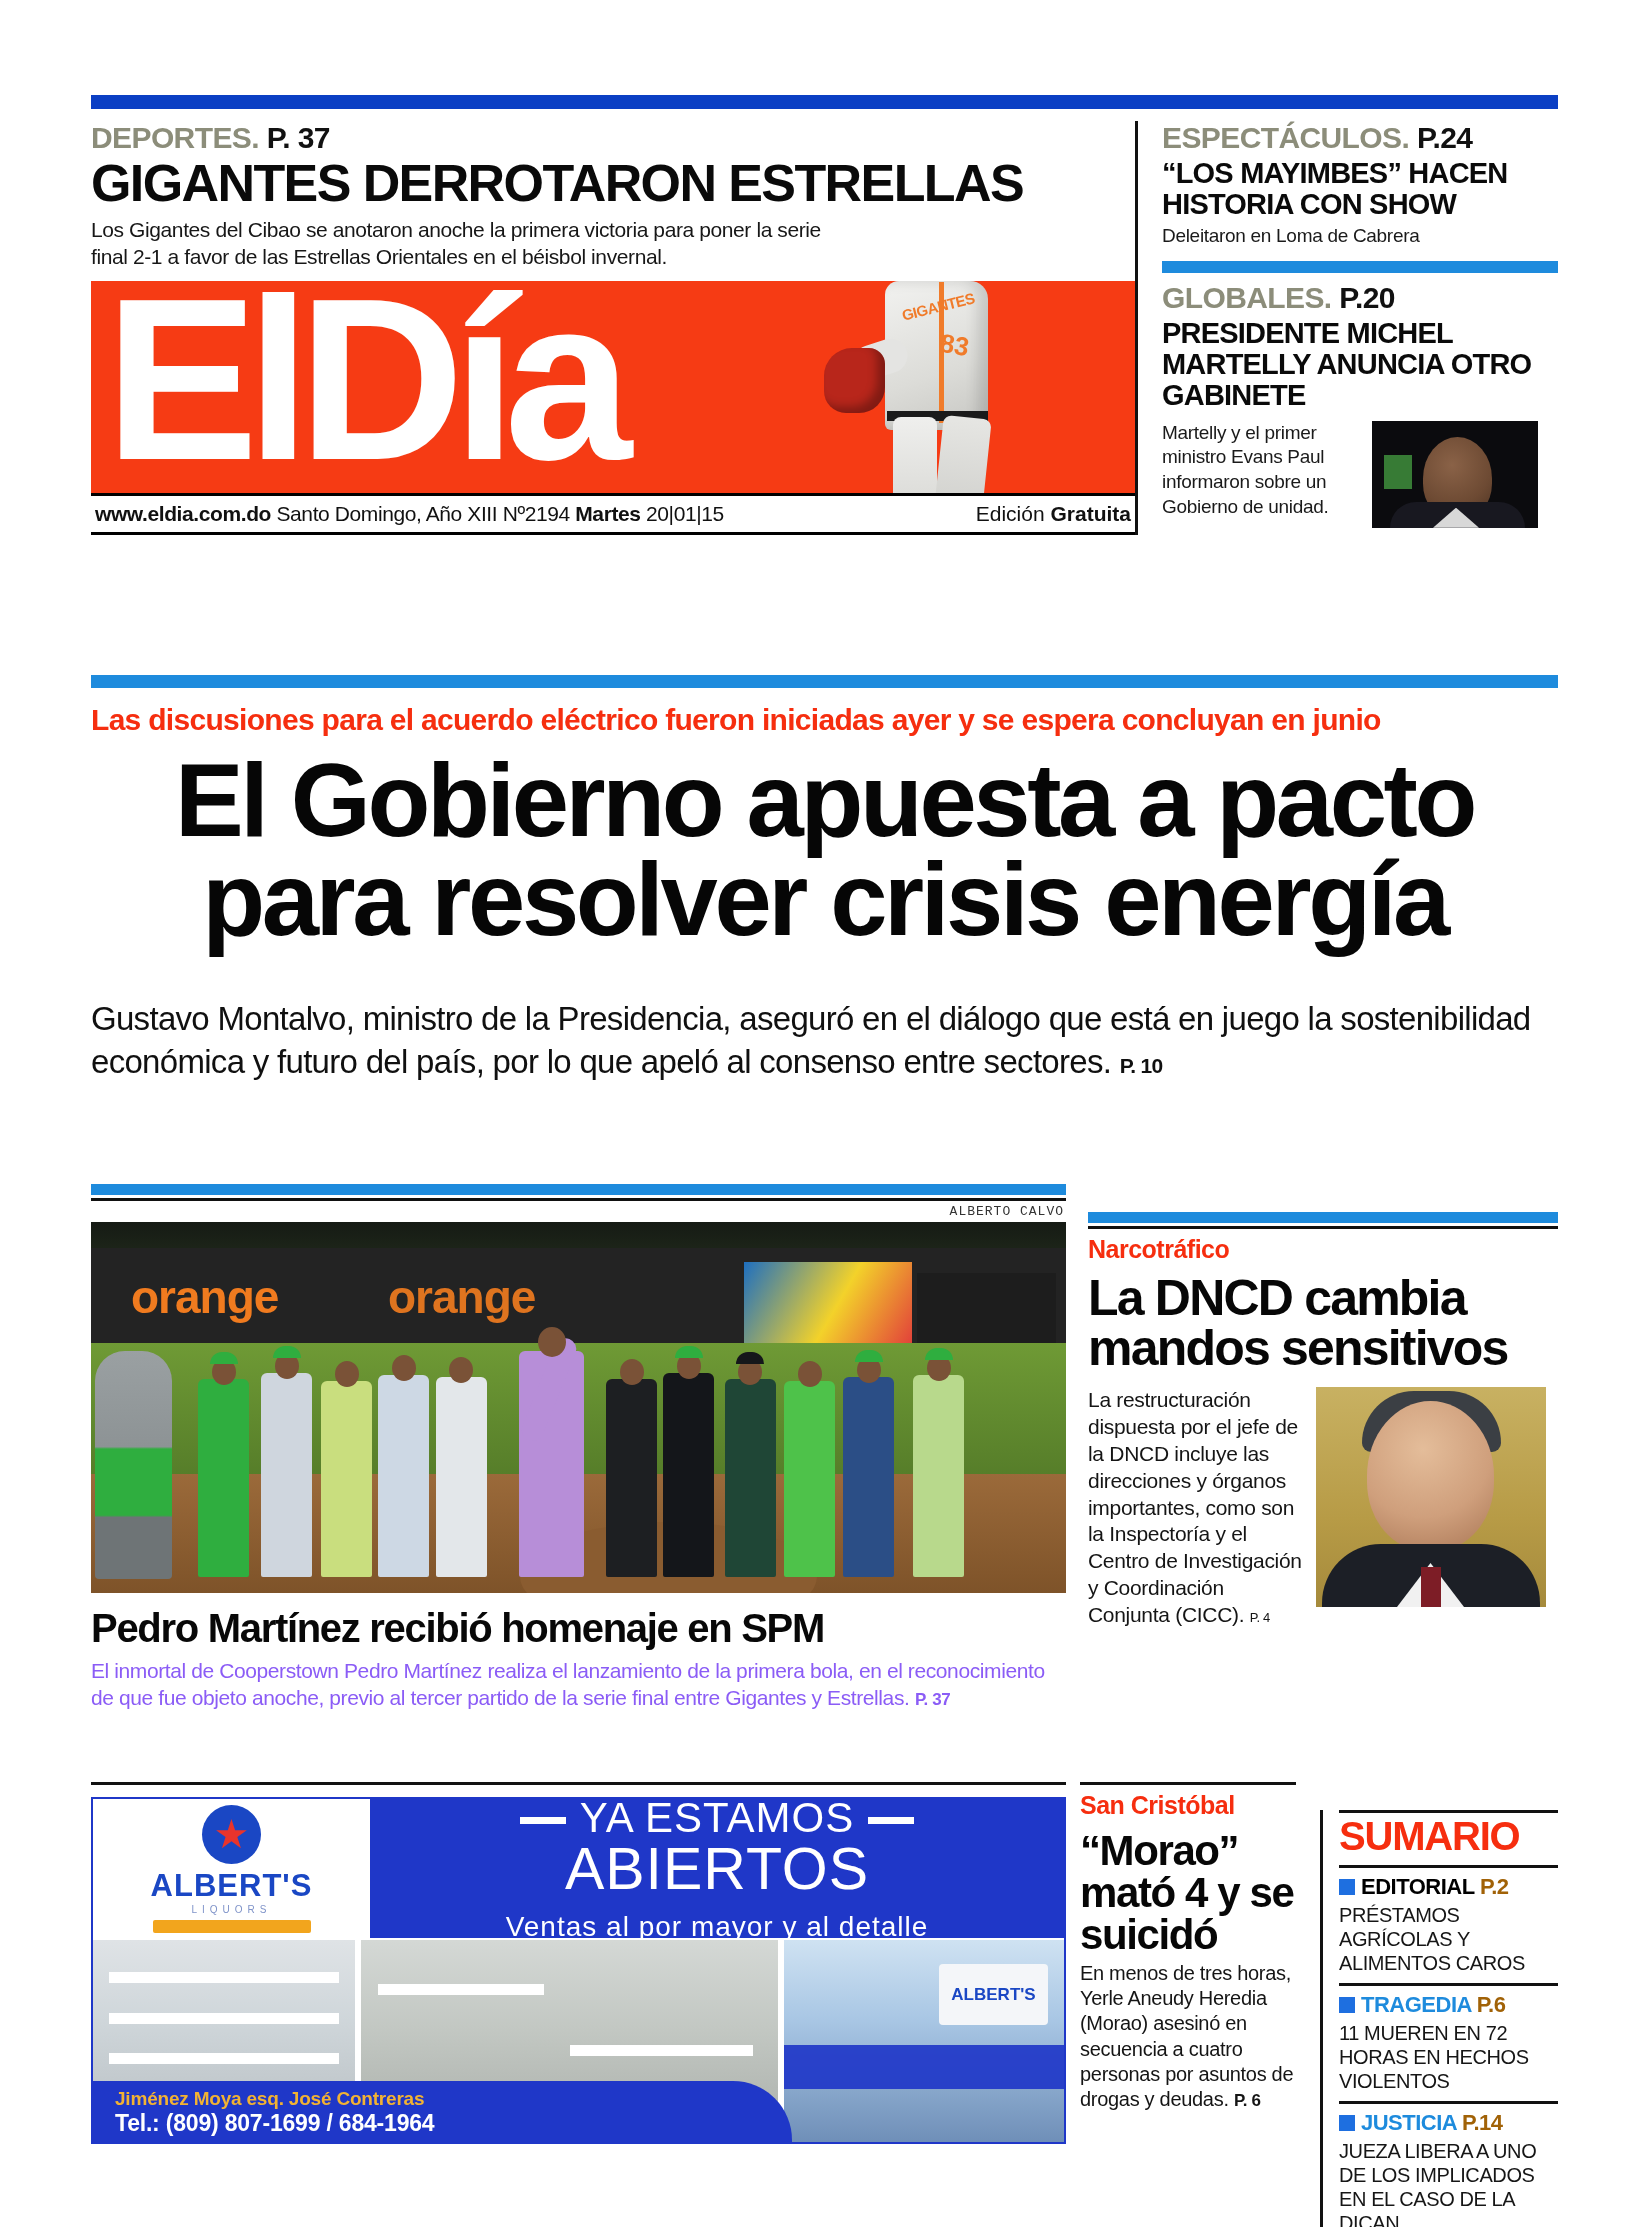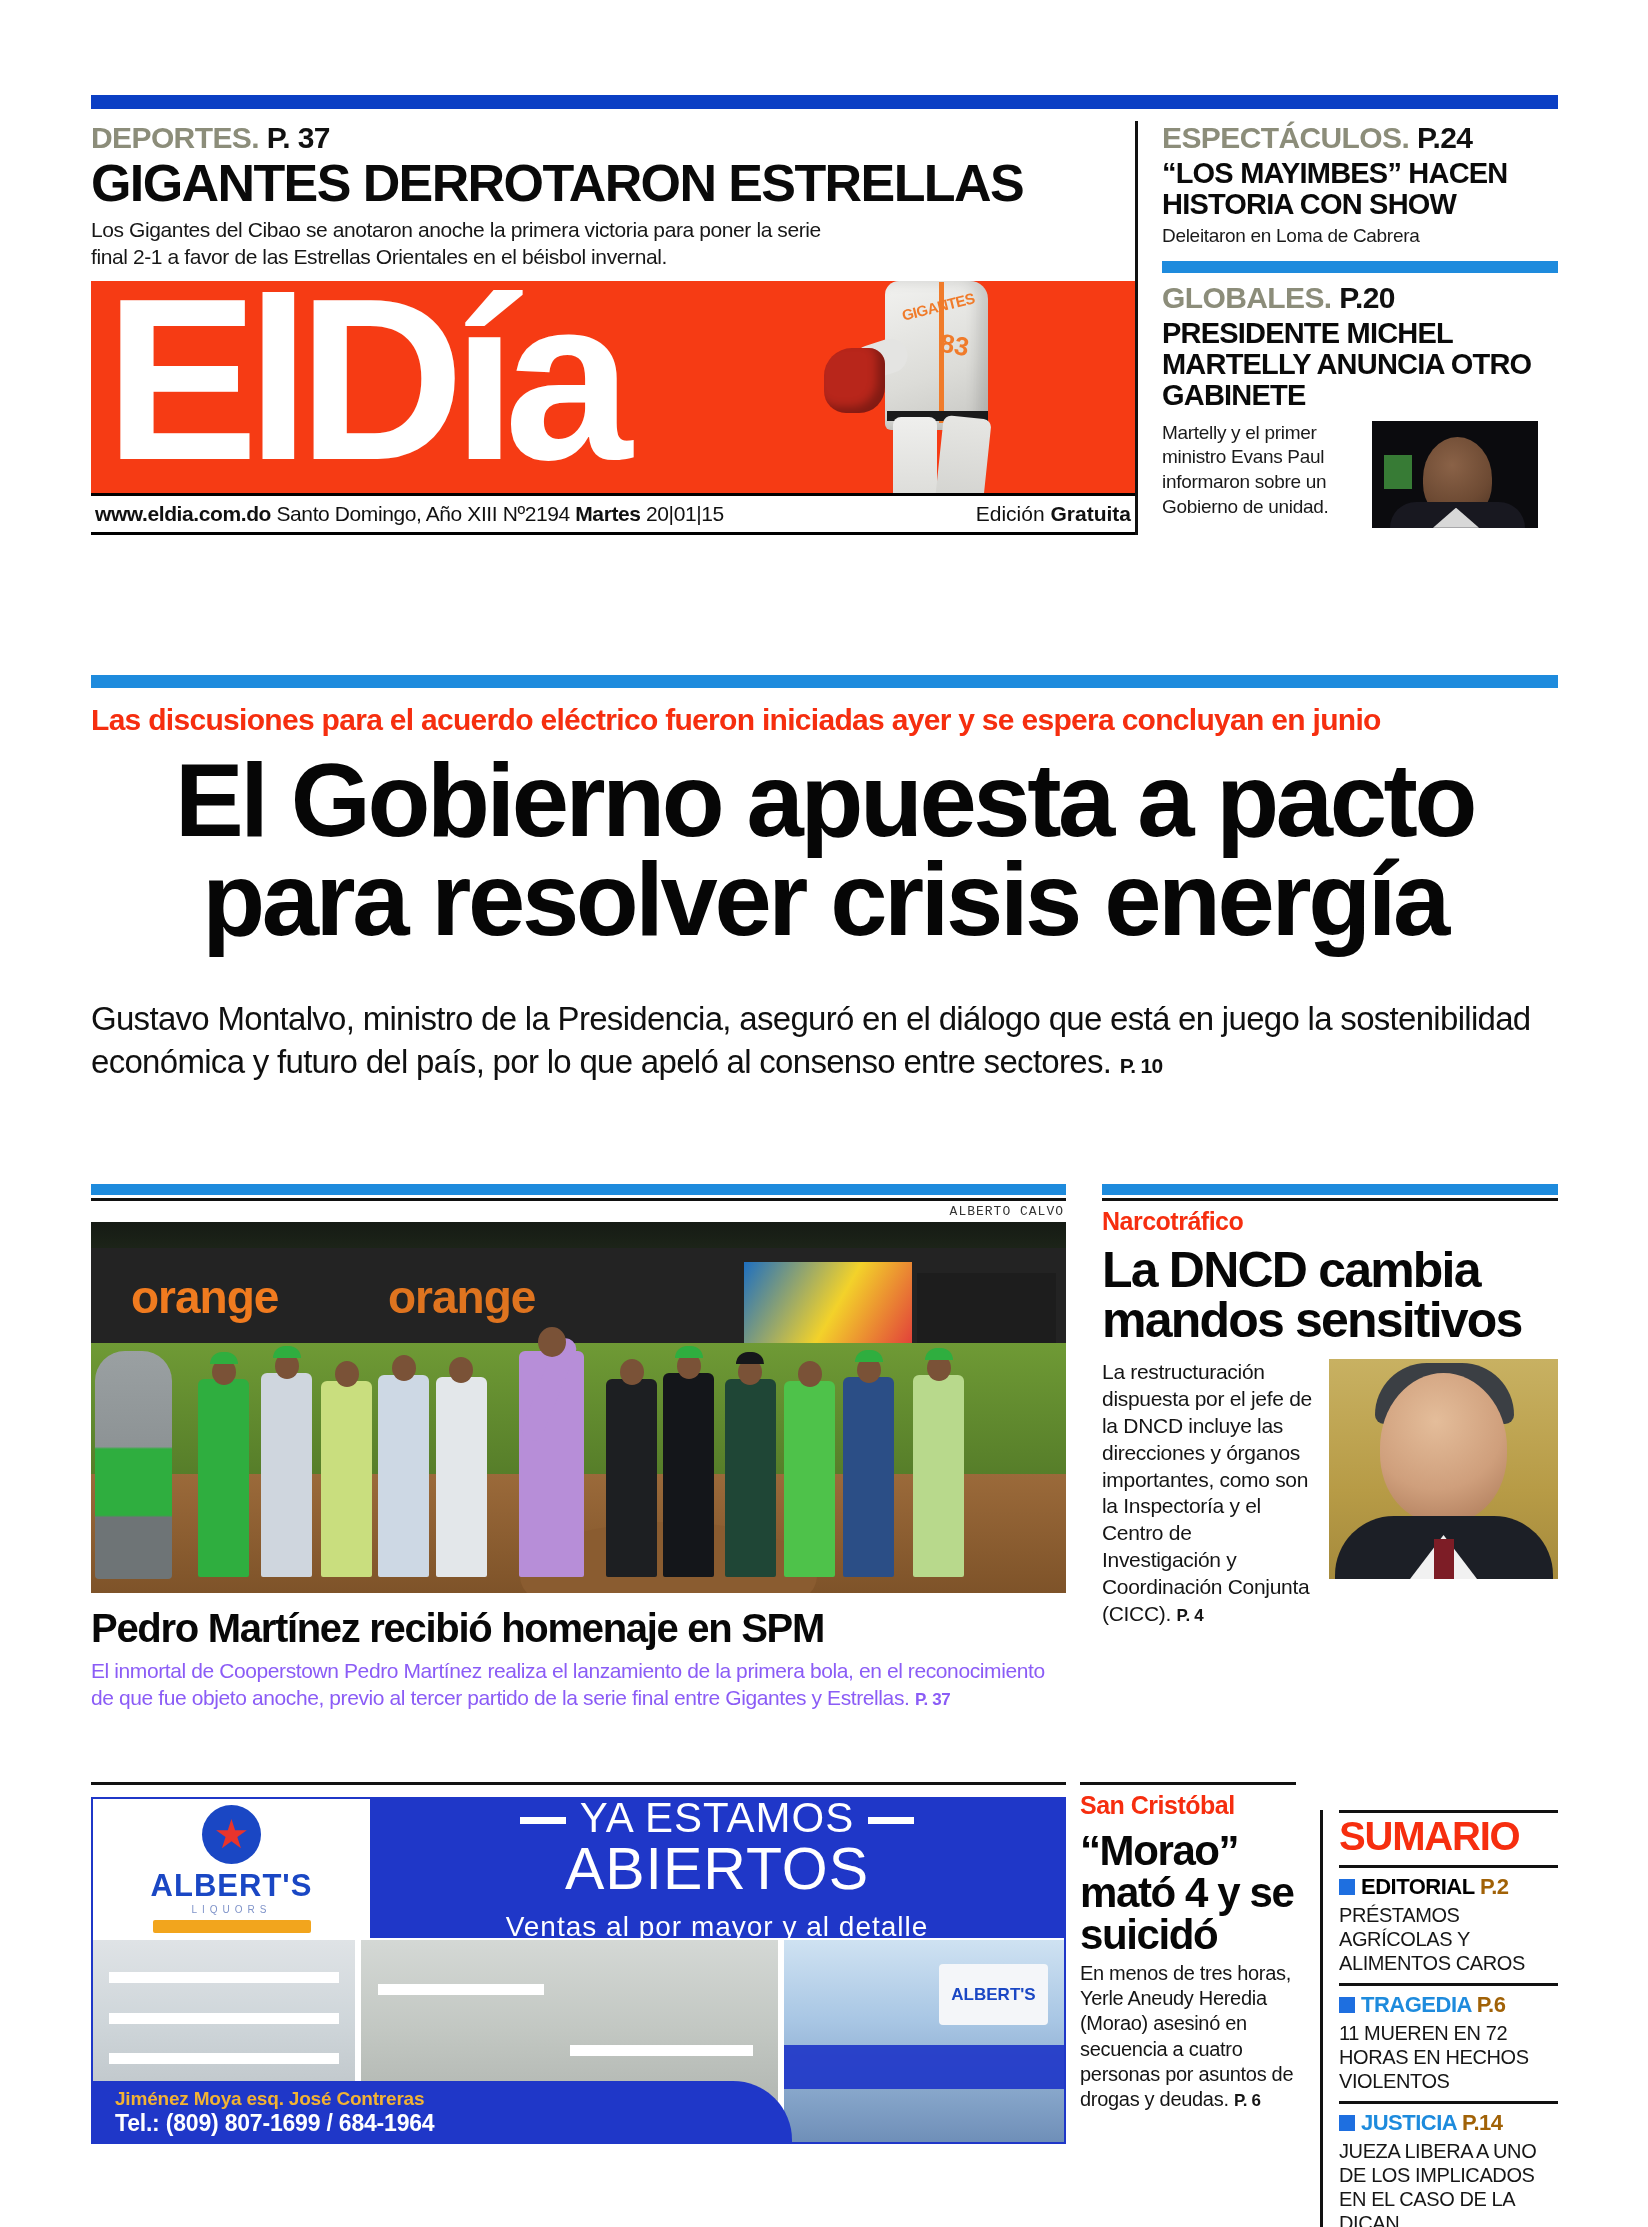--- a/index.html
+++ b/index.html
@@ -119,21 +119,21 @@
   }
   .lead-deck {
     margin-top:48px; font-size:33px; line-height:1.30; color:#101010;
     letter-spacing:-0.7px; font-stretch:condensed;
   }
   .lead-deck .pg { font-size:21px; font-weight:800; }
 
   
   .mid { position:absolute; left:91px; top:1184px; width:1467px; display:flex; }
   .mid-left  { width:975px; }
-  .mid-right { width:492px; padding-left:36px; }
+  .mid-right { width:492px; padding-left:22px;margin-top:28px; }
 
   .thin-blue { height:11px; background:#1e8bdd; }
   .thin-black { height:3px; background:#111; margin-top:3px; }
 
   .credit { text-align:right; font-size:13px; letter-spacing:1px; color:#333;
             font-family:"Liberation Mono", monospace; padding:3px 2px; }
 
   .photo-main { width:100%; height:371px; position:relative; overflow:hidden;
                 background:linear-gradient(180deg,#151a14 0%,#2c3a22 22%,#5d7a34 46%,#8c6139 78%,#7d5530 100%); }
   .pm-wall { position:absolute; left:0; top:26px; width:100%; height:95px; background:#232323; }
@@ -165,21 +165,21 @@
   .cap-body .pg { font-weight:800; font-size:17px; }
 
   
   .sec-label { font-size:25px; font-weight:800; color:#f62e0f; letter-spacing:-0.5px;
                font-stretch:condensed; margin-top:6px; }
   .dncd-head { font-size:50px; font-weight:800; color:#070707; line-height:1.0;
                letter-spacing:-1.8px; margin-top:9px; font-stretch:condensed; }
   .dncd-flow { display:flex; gap:14px; margin-top:14px; }
   .dncd-text { width:214px; font-size:21px; line-height:1.28; color:#151515;
                letter-spacing:-0.3px; font-stretch:condensed; }
-  .dncd-text .pg { font-weight:700; font-size:17px;text-align:right; }
+  .dncd-text .pg { font-weight:400; font-size:13px;text-align:right; }
   .dncd-photo { width:230px; height:220px; position:relative; overflow:hidden;
                 background:linear-gradient(180deg,#c8b162 0%,#b79b46 60%,#a58a3c 100%); }
   .d-head { position:absolute; left:51px; top:14px; width:127px; height:150px;
             background:radial-gradient(circle at 44% 32%, #e4bd9a 0%, #cf9f7c 55%, #a87554 100%);
             border-radius:50% 50% 46% 46%; }
   .d-hair { position:absolute; left:46px; top:4px; width:139px; height:61px;
             background:#3b3f44; border-radius:69px 69px 12px 12px; }
   .d-suit { position:absolute; left:6px; bottom:0; width:218px; height:63px;
             background:#1c1f26; border-radius:59px 59px 0 0; }
   .d-shirt{ position:absolute; left:81px; bottom:0; width:67px; height:44px; background:#f1f1f1;

